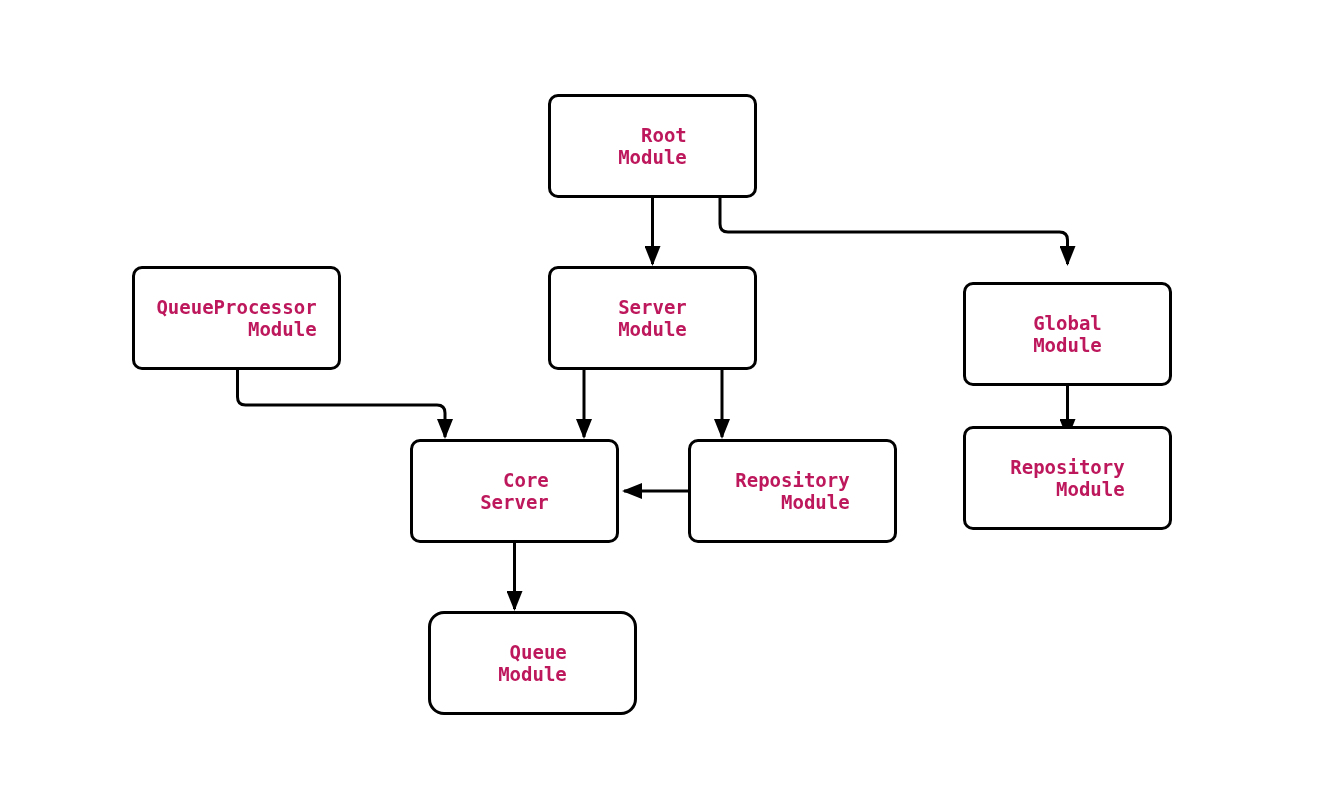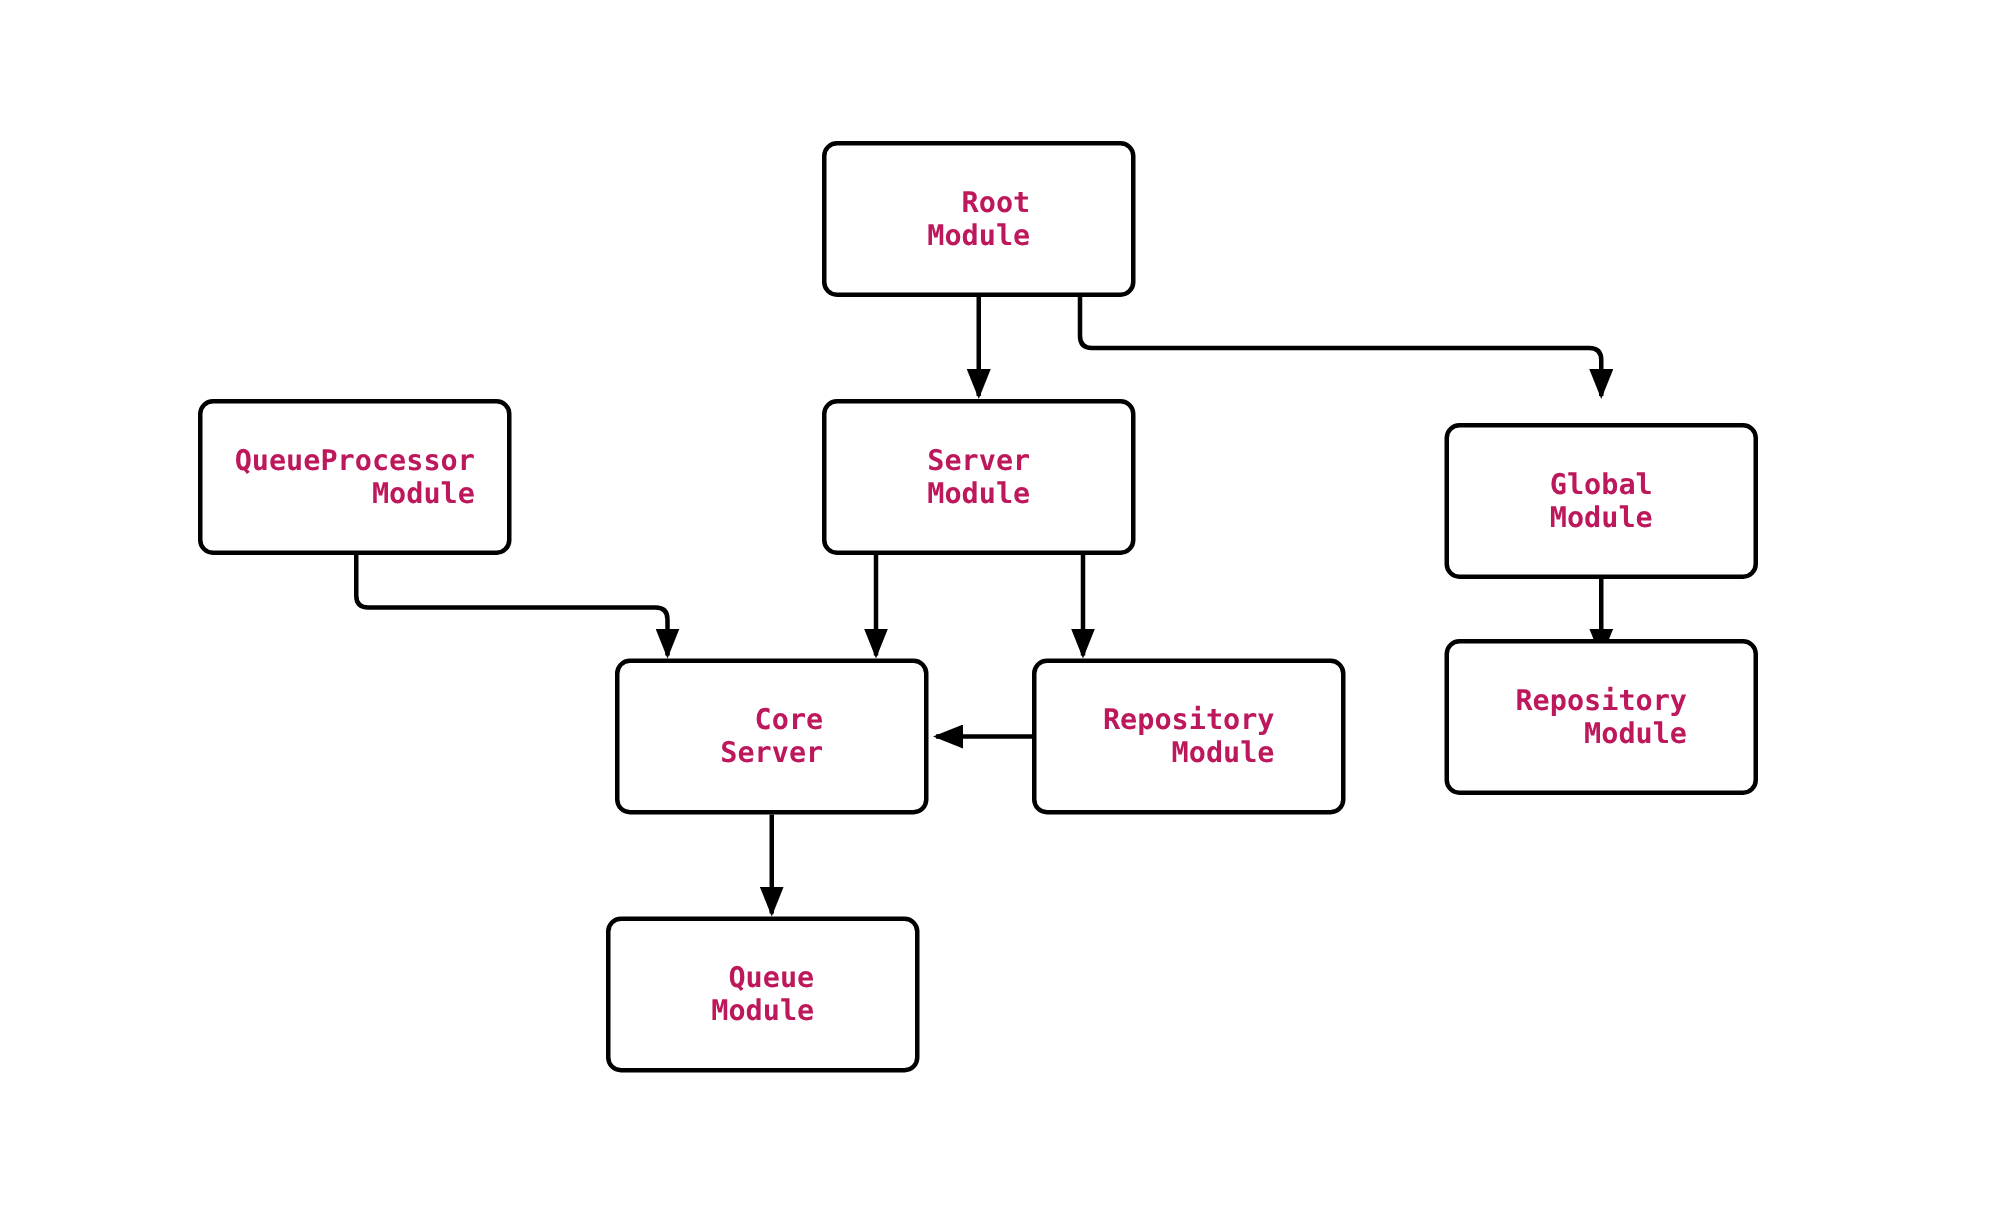--- a/index.html
+++ b/index.html
@@ -48,21 +48,21 @@
     white-space: pre-line;
   }
   
   .node-root          { left: 548px; top: 94px;  }
   .node-queueprocessor{ left: 132px; top: 266px; }
   .node-server        { left: 548px; top: 266px; }
   .node-global        { left: 963px; top: 282px; }
   .node-core          { left: 410px; top: 439px; }
   .node-endpoints     { left: 688px; top: 439px; }
   .node-repository    { left: 963px; top: 426px; }
-  .node-queue         { left: 404px; top: 611px; }
+  .node-queue         { left: 428px; top: 611px; border-radius: 16px; }
 </style>
 </head>
 <body>
 
 <div class="canvas">
 
   <svg class="edges-layer" width="1337" height="809" viewBox="0 0 1337 809" xmlns="http://www.w3.org/2000/svg">
     <defs>
       <marker id="arrow" viewBox="0 0 20 16" refX="18" refY="8" markerWidth="20" markerHeight="16" markerUnits="userSpaceOnUse" orient="auto">
         <polygon points="0,0 20,8 0,16" fill="#000000"></polygon>

